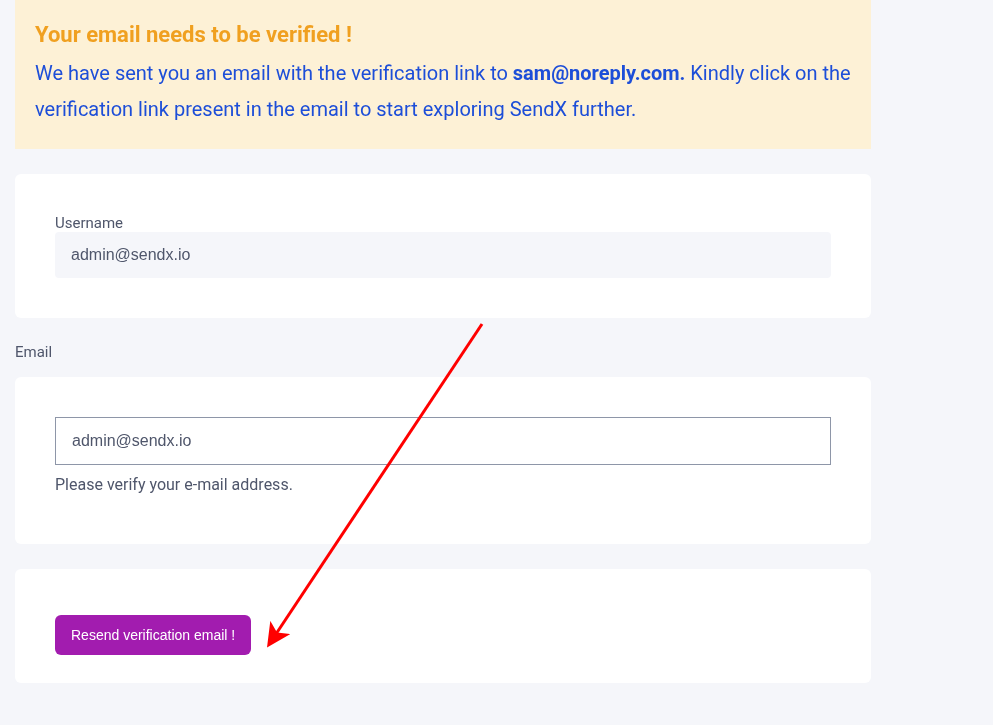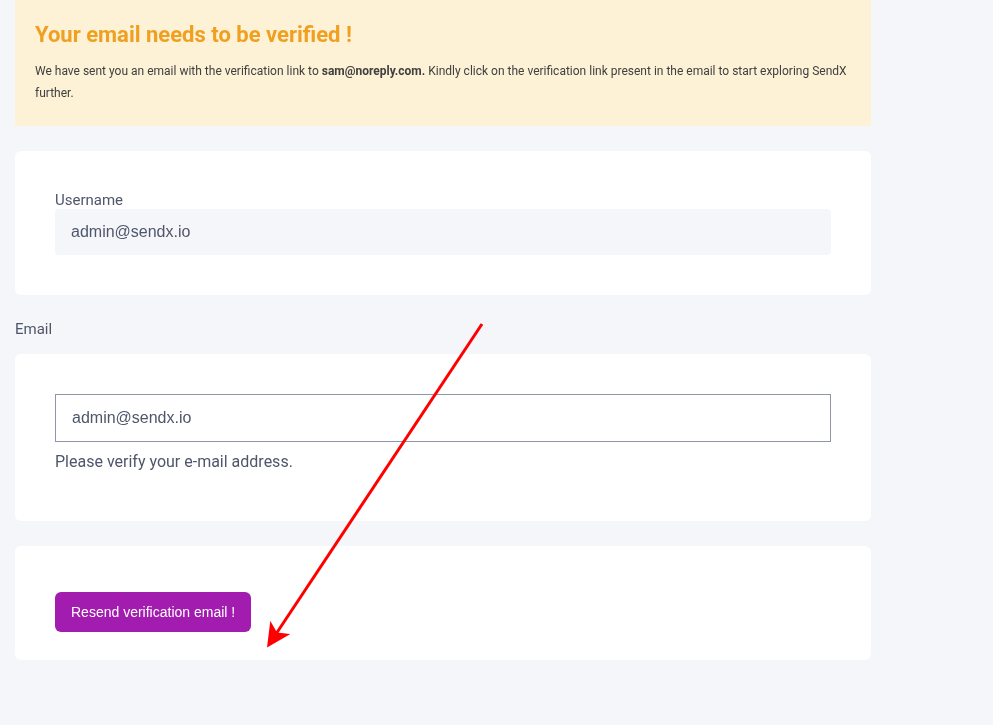--- a/index.html
+++ b/index.html
@@ -22,25 +22,25 @@
     .alert-banner {
       background-color: #fdf1d6;
       padding: 22px 20px;
       margin: 0 0 25px 15px;
       width: 856px;
     }
     .alert-title {
       color: #f0a020;
       font-size: 22px;
       font-weight: bold;
-      margin-bottom: 14px;
+      margin-bottom: 8px;
     }
     .alert-text {
-      color: #404040;
-      font-size: 12px;
+      color: #1d4ed8;
+      font-size: 20px;
       line-height: 1.8;
     }
     .alert-text-bold {
       font-weight: bold;
     }
     .card {
       background-color: #ffffff;
       border-radius: 6px;
       padding: 32px 40px;
       margin: 0 0 25px 15px;

